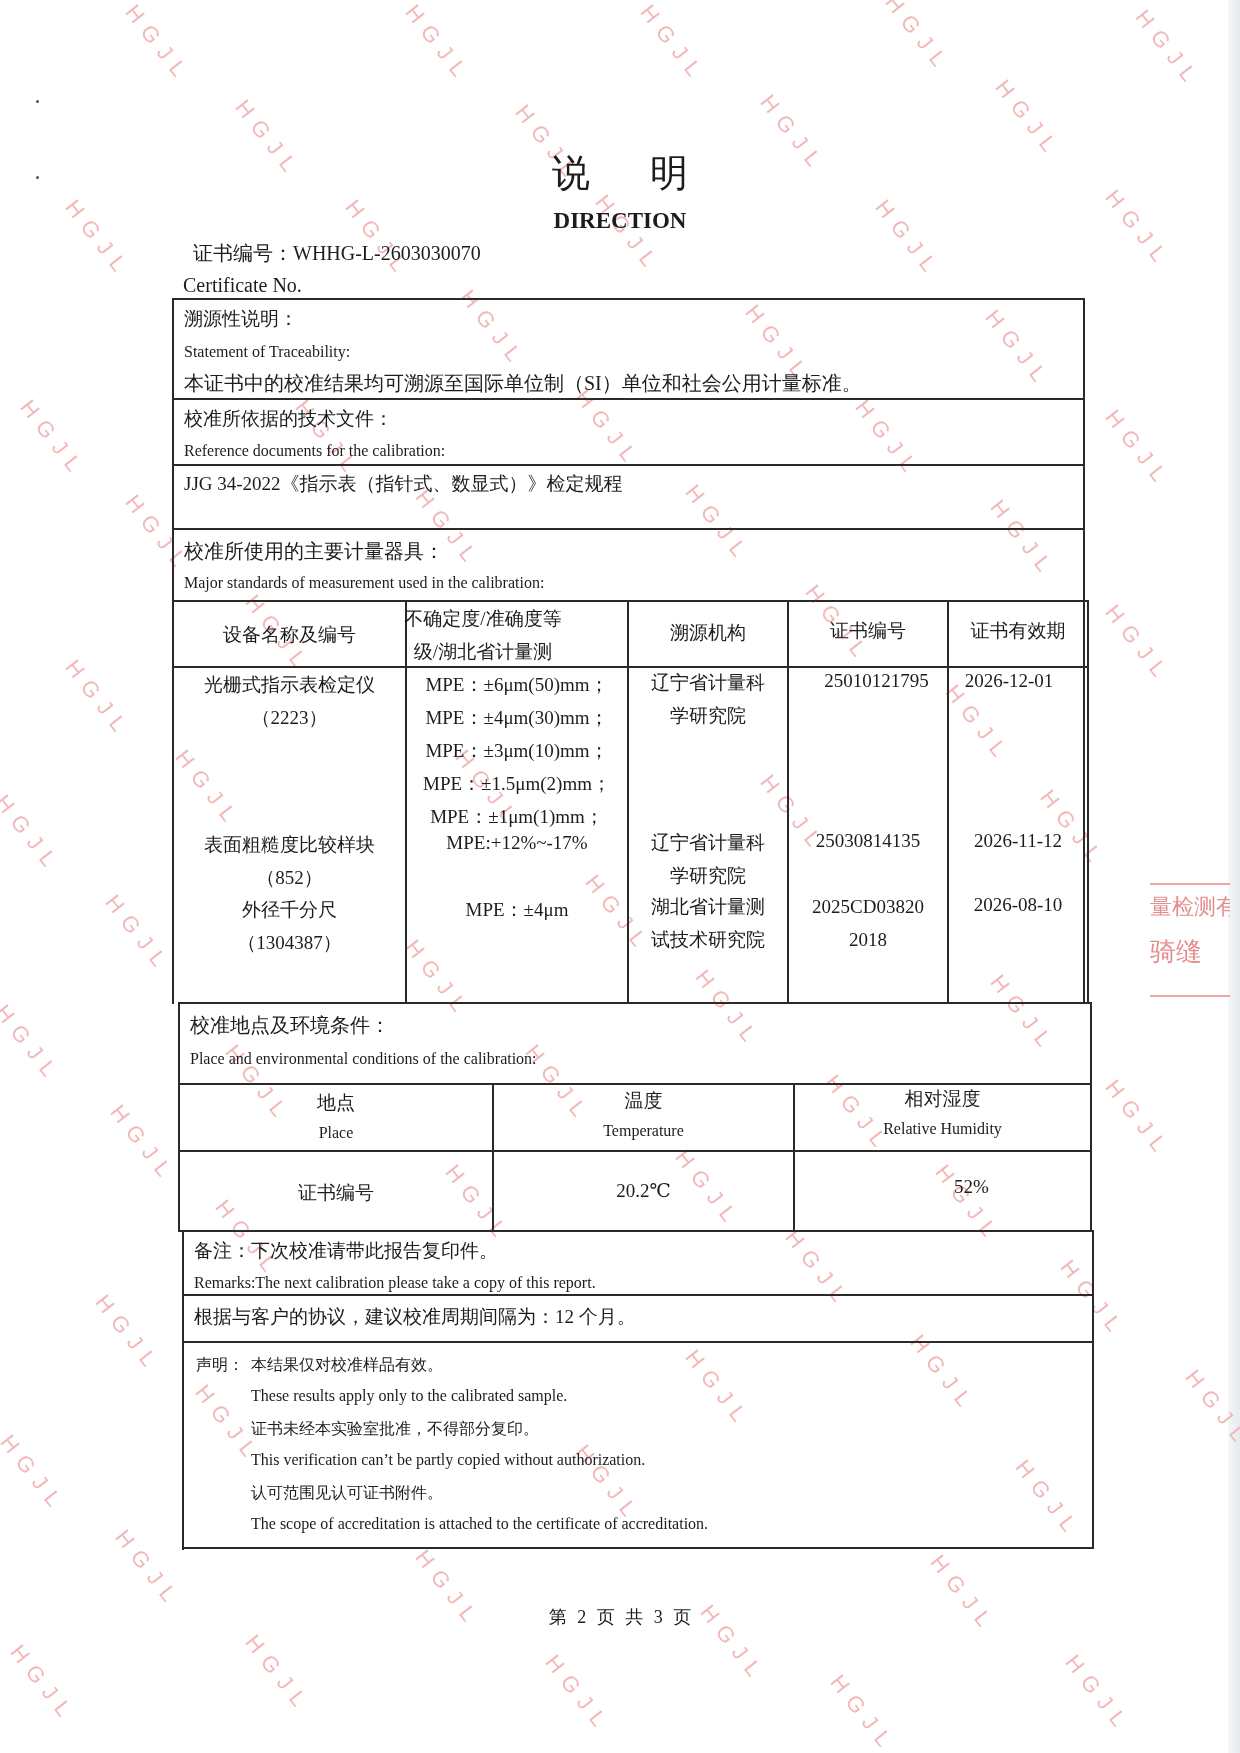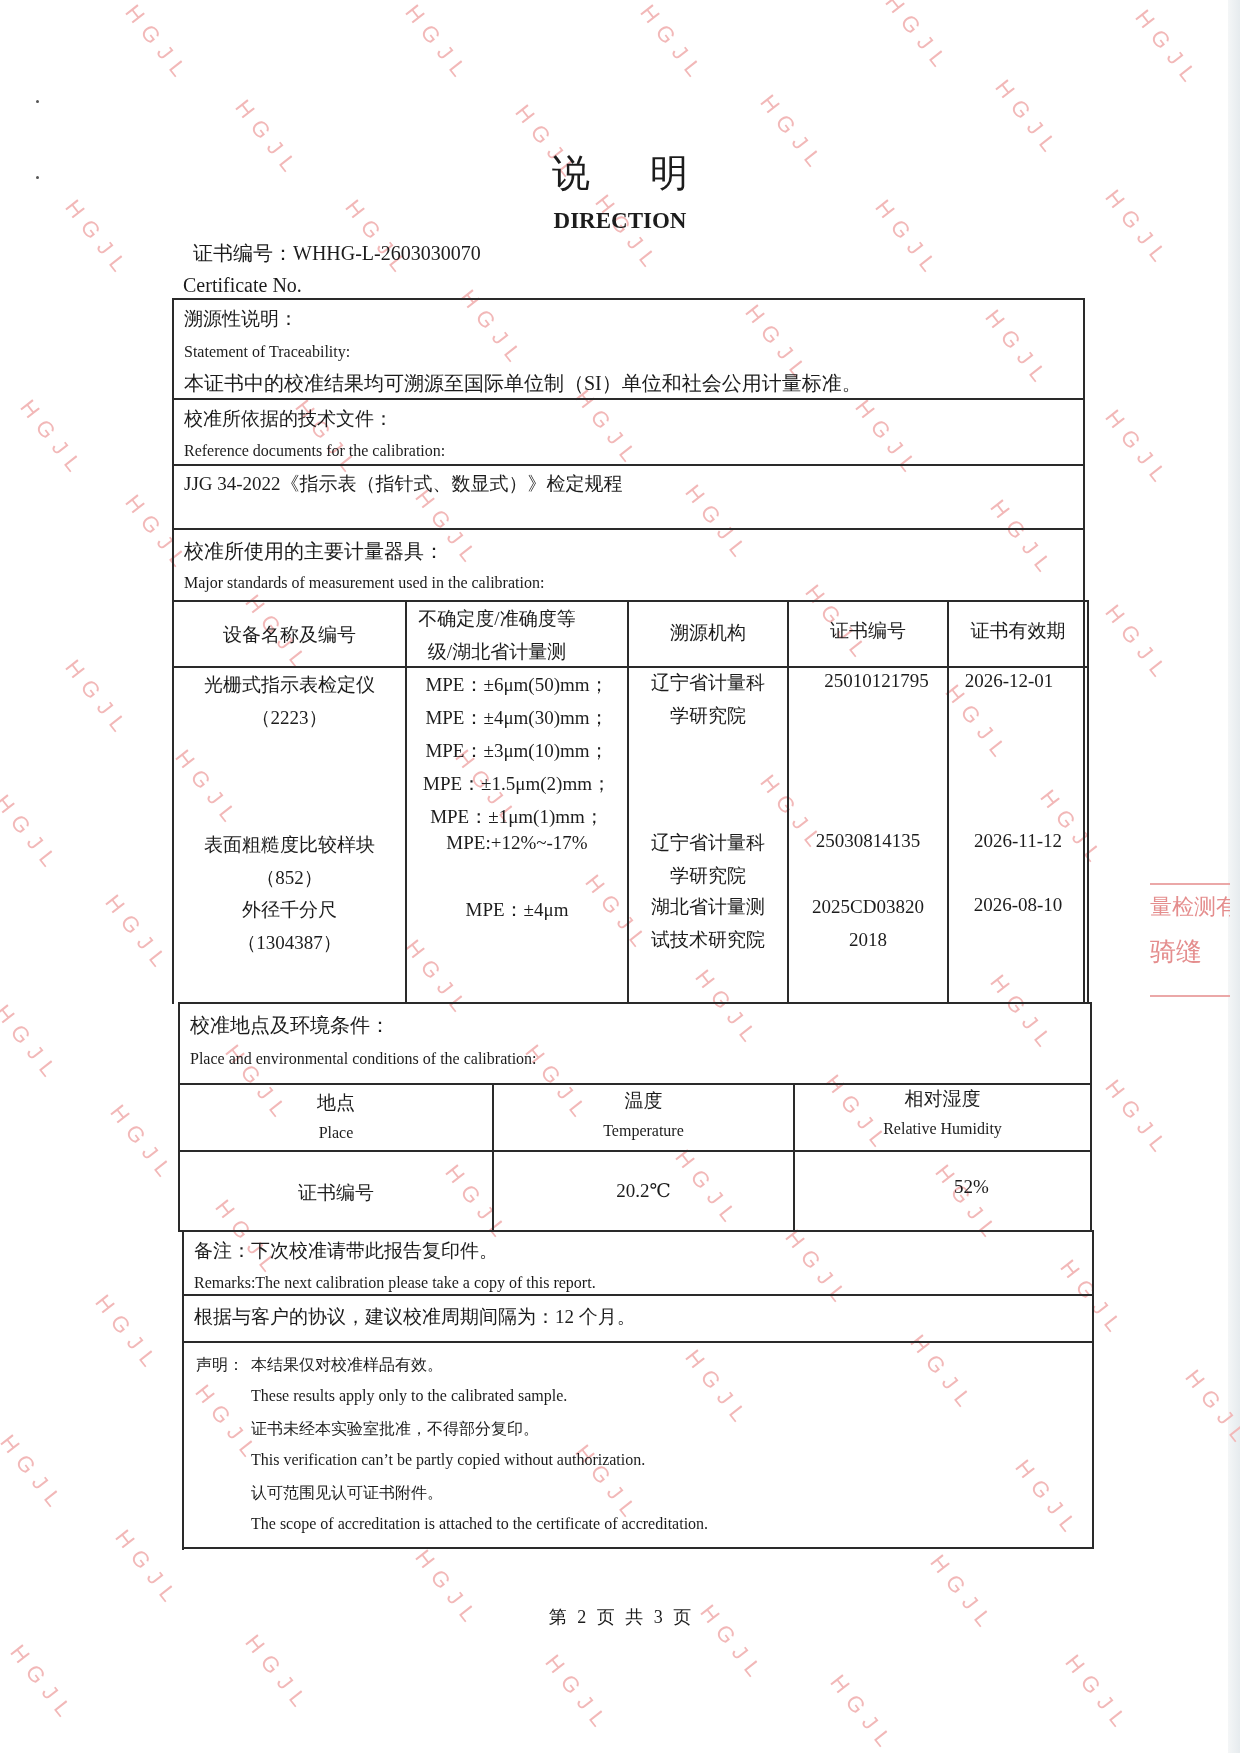--- a/index.html
+++ b/index.html
@@ -147,21 +147,21 @@
 <div class="cell cn" style="left:184px;top:370px;font-size:20px">本证书中的校准结果均可溯源至国际单位制（SI）单位和社会公用计量标准。</div>
 
 <div class="cell cn" style="left:184px;top:406px">校准所依据的技术文件：</div>
 <div class="cell en-s" style="left:184px;top:442px">Reference documents for the calibration:</div>
 <div class="cell cn" style="left:184px;top:471px">JJG 34-2022《指示表（指针式、数显式）》检定规程</div>
 
 <div class="cell cn" style="left:184px;top:538px;font-size:20px">校准所使用的主要计量器具：</div>
 <div class="cell en-s" style="left:184px;top:574px">Major standards of measurement used in the calibration:</div>
 
 <div class="cell cn center" style="left:174px;width:231px;top:622px">设备名称及编号</div>
-<div class="cell cn center multi" style="left:407px;width:180px;top:602px">
+<div class="cell cn center multi" style="left:393px;width:180px;top:602px">
   <div>不确定度/准确度等</div>
   <div>级/湖北省计量测</div>
 </div>
 <div class="cell cn center" style="left:629px;width:158px;top:620px">溯源机构</div>
 <div class="cell cn center" style="left:789px;width:158px;top:618px">证书编号</div>
 <div class="cell cn center" style="left:949px;width:138px;top:618px">证书有效期</div>
 
 <div class="cell cn center multi" style="left:174px;width:231px;top:668px">
   <div>光栅式指示表检定仪</div>
   <div>（2223）</div>

